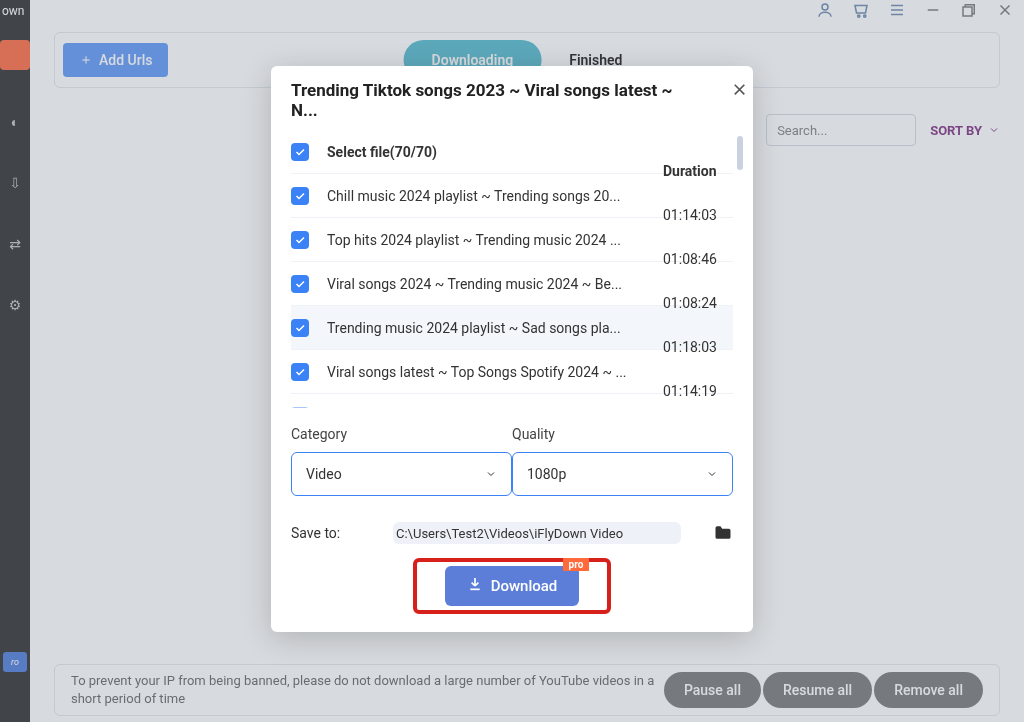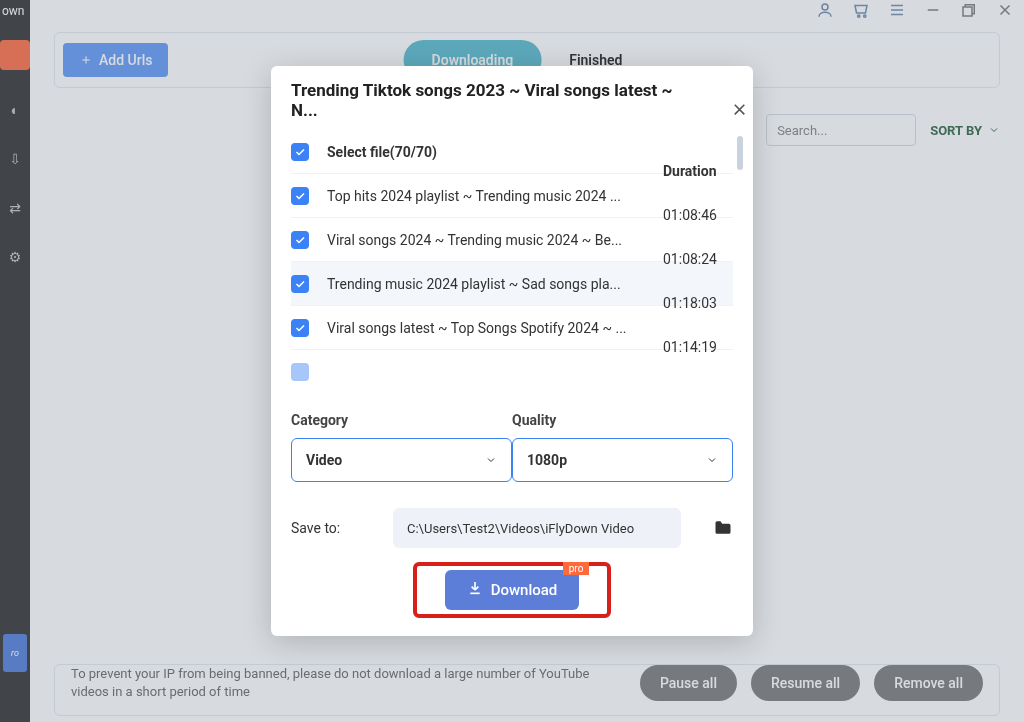--- a/index.html
+++ b/index.html
@@ -4,86 +4,86 @@
 <style>
 * { box-sizing: border-box; margin: 0; padding: 0; font-family: -apple-system, BlinkMacSystemFont, "Segoe UI", Roboto, Arial, sans-serif; }
 html, body { width: 1024px; height: 722px; overflow: hidden; background: #fff; }
 
 
 .titlebar { position: absolute; top: 0; right: 0; left: 0; height: 24px; display: flex; justify-content: flex-end; align-items: center; gap: 18px; padding-right: 10px; color: #5b7ea6; }
 .titlebar svg { width: 18px; height: 18px; }
 .titlebar .win { color: #6b6b6b; }
 
 
-.rail { position: absolute; top: 0; left: 0; bottom: 0; width: 30px; background: #1a1a1a; display: flex; flex-direction: column; align-items: center; padding-top: 0; gap: 31px; color: #bdbdbd; }
+.rail { position: absolute; top: 0; left: 0; bottom: 0; width: 30px; background: #1a1a1a; display: flex; flex-direction: column; align-items: center; padding-top: 0; gap: 43px; color: #bdbdbd; }
 .rail .logo { width: 30px; height: 30px; background: #ff5b2e; border-radius: 4px; margin-top: 40px; }
 .rail .glyph { width: 18px; height: 18px; display:flex; align-items:center; justify-content:center; font-size:14px; }
-.rail .pro { margin-top: auto; margin-bottom: 50px; width: 24px; height: 38px; background: #3b6fd6; color: #fff; font-size: 9px; font-style: italic; border-radius: 3px; display:flex; align-items:center; justify-content:center; }
+.rail .pro { margin-top: auto; margin-bottom: 50px; width: 24px; height: 20px; background: #3b6fd6; color: #fff; font-size: 9px; font-style: italic; border-radius: 3px; display:flex; align-items:center; justify-content:center; }
 .rail-title { position:absolute; top:4px; left:2px; color:#fff; font-size:12px; }
 
 
 .main { position: absolute; top: 24px; left: 30px; right: 0; bottom: 0; background: #fff; }
 
 
 .toprow { position: absolute; top: 8px; left: 24px; right: 24px; height: 56px; border: 1px solid #e1e6ed; border-radius: 6px; display: flex; align-items: center; }
 .addurls { margin-left: 8px; background: #4f8ef7; color: #fff; border: none; border-radius: 4px; height: 34px; padding: 0 16px; display:flex; align-items:center; gap:6px; font-size:14px; font-weight:500; }
 .tabs { position:absolute; left:50%; transform:translateX(-50%); display:flex; }
 .tab { height: 40px; padding: 0 28px; display:flex; align-items:center; border-radius: 20px; font-size:14px; font-weight:600; }
 .tab.active { background: #42b3c9; color: #fff; }
 
 
 .searchbar { position: absolute; top: 80px; left: 24px; right: 24px; height: 52px; display: flex; align-items: center; justify-content: flex-end; gap: 14px; }
 .searchbar .mag { width: 26px; height: 32px; border:1px solid #d0d6df; border-radius:4px; display:flex; align-items:center; justify-content:center; color:#6b6b6b; }
 .searchbar input { height: 32px; width: 150px; border:1px solid #d0d6df; border-radius:4px; padding: 0 10px; font-size:13px;margin-left:16px; }
-.sortby { font-size: 13px; font-weight:700; color:#14532d; display:flex; align-items:center; gap:6px;text-align:center; }
+.sortby { font-size: 13px; font-weight:700; color:#701a75; display:flex; align-items:center; gap:6px;text-align:center; }
 
 
 .hint-empty { position: absolute; top: 355px; left: 50%; transform: translateX(-50%); color:#555; font-size:14px; }
 
 
-.bottombar { position: absolute; left: 24px; right: 24px; bottom: 6px; height: 52px; border:1px solid #e1e6ed; border-radius:6px; display:flex; padding: 0 16px; gap: 14px; }
+.bottombar { position: absolute; left: 24px; right: 24px; bottom: 6px; height: 52px; border:1px solid #e1e6ed; border-radius:6px; display:flex; align-items:center; padding: 0 16px; gap: 2px; }
 .bottombar .note { color:#555; font-size:13px; line-height:1.35; flex:1; }
 .bottombar button { background:#6b6b6b; color:#fff; border:none; border-radius:20px; height:36px; padding:0 20px; font-size:14px; font-weight:500; }
 
 
 .overlay { position: absolute; inset: 0; background: rgba(140,150,160,0.35); }
 
 
 .modal { position: absolute; top: 66px; left: 50%; transform: translateX(-50%); width: 482px; background: #fff; border-radius: 6px; box-shadow: 0 6px 30px rgba(0,0,0,0.18); display:flex; flex-direction:column; }
-.modal-head { display:flex; align-items:flex-end; justify-content:space-between; padding: 14px 4px 10px 20px; gap: 45px; }
+.modal-head { display:flex; align-items:flex-start; justify-content:space-between; padding: 14px 4px 10px 20px; gap: 45px; }
 .modal-title { font-size: 17px; font-weight: 700; color:#222; }
 .modal-close { width:20px; height:20px; color:#555; cursor:pointer; }
 
 .list-wrap { padding: 0 20px; position:relative; }
 .list-scroll { max-height: 278px; overflow:hidden; }
 .list-scrollbar { position:absolute; right:10px; top:6px; width:6px; height:34px; background:#c9d2de; border-radius:3px; }
 
 .row { display:flex; align-items:center; height:44px; border-bottom:1px solid #eef1f5; gap:18px; }
 .row.head { font-weight:700; color:#222; }
 .row.hover { background:#f3f6fb; }
 .chk { width:18px; height:18px; border-radius:4px; background:#3b82f6; display:flex; align-items:center; justify-content:center; flex-shrink:0; }
 .chk svg { width:12px; height:12px; stroke:#fff; stroke-width:3; fill:none; }
 .row .title { flex:1; font-size:14px; color:#333; white-space:nowrap; overflow:hidden; text-overflow:ellipsis; }
 .row .dur { font-size:14px; color:#333; width:70px; text-align:left;margin-top:38px; }
 
-.form-row { display:flex; padding: 18px 20px 0 20px; font-weight: bold; }
+.form-row { display:flex; padding: 18px 20px 0 20px; }
 .form-col { flex:1; display:flex; flex-direction:column; gap:10px; }
 .form-label { font-size:14px; color:#444; }
 .select { height:44px; border:1px solid #3b82f6; border-radius:6px; display:flex; align-items:center; justify-content:space-between; padding:0 14px; font-size:14px; color:#333; }
 .caret { width:12px; height:12px; }
 
 .saveto { display:flex; align-items:center; gap:32px; padding: 26px 20px 0 20px; }
 .saveto-label { font-size:14px; color:#333; width:70px; }
-.saveto-path { flex:1; height:40px; background:#eef2f8; border-radius:6px; display:flex; align-items:center; padding:0 14px; font-size:13px; color:#333; }
+.saveto-path { flex:1; height:22px; background:#eef2f8; border-radius:6px; display:flex; align-items:center; padding:0 3px; font-size:13px; color:#333; }
 .folder { width:20px; height:20px; color:#333; }
 
 .dl-wrap { display:flex; justify-content:center; padding: 14px 0 18px 0; position:relative; }
 .dl-highlight { border:4px solid #d8201a; border-radius:6px; padding: 4px 28px; display:inline-block; }
 .dl-btn { position:relative; background:#5d7ed8; color:#fff; border:none; border-radius:6px; height:40px; padding: 0 22px; display:flex; align-items:center; gap:8px; font-size:15px; font-weight:500; }
-.pro-badge { position:absolute; top:-8px; right:-10px; background:#ff6a3d; color:#fff; font-size:10px; font-weight:400; border-radius:0; padding:1px 6px; }
+.pro-badge { position:absolute; top:-8px; right:-10px; background:#ff6a3d; color:#fff; font-size:10px; font-weight:700; border-radius:0; padding:1px 6px; }
 
 </style>
 </head>
 <body>
 
 <div class="titlebar">
   <span><svg viewBox="0 0 24 24" fill="none" stroke="currentColor" stroke-width="2">
         <circle cx="12" cy="8" r="4"></circle>
         <path d="M4 21c0-4 4-6 8-6s8 2 8 6"></path>
       </svg></span>
@@ -181,20 +181,29 @@
         <div class="title">Select file(70/70)</div>
         <div class="dur">Duration</div>
       </div>
 
       <div class="row">
         <div class="chk">
             <svg viewBox="0 0 24 24">
               <path d="M5 12l5 5L20 7"></path>
             </svg>
           </div>
+        <div class="title">Chill music 2024 playlist ~ Trending songs 20...</div>
+        <div class="dur">01:14:03</div>
+      </div>
+      <div class="row">
+        <div class="chk">
+            <svg viewBox="0 0 24 24">
+              <path d="M5 12l5 5L20 7"></path>
+            </svg>
+          </div>
         <div class="title">Top hits 2024 playlist ~ Trending music 2024 ...</div>
         <div class="dur">01:08:46</div>
       </div>
       <div class="row">
         <div class="chk">
             <svg viewBox="0 0 24 24">
               <path d="M5 12l5 5L20 7"></path>
             </svg>
           </div>
         <div class="title">Viral songs 2024 ~ Trending music 2024 ~ Be...</div>

